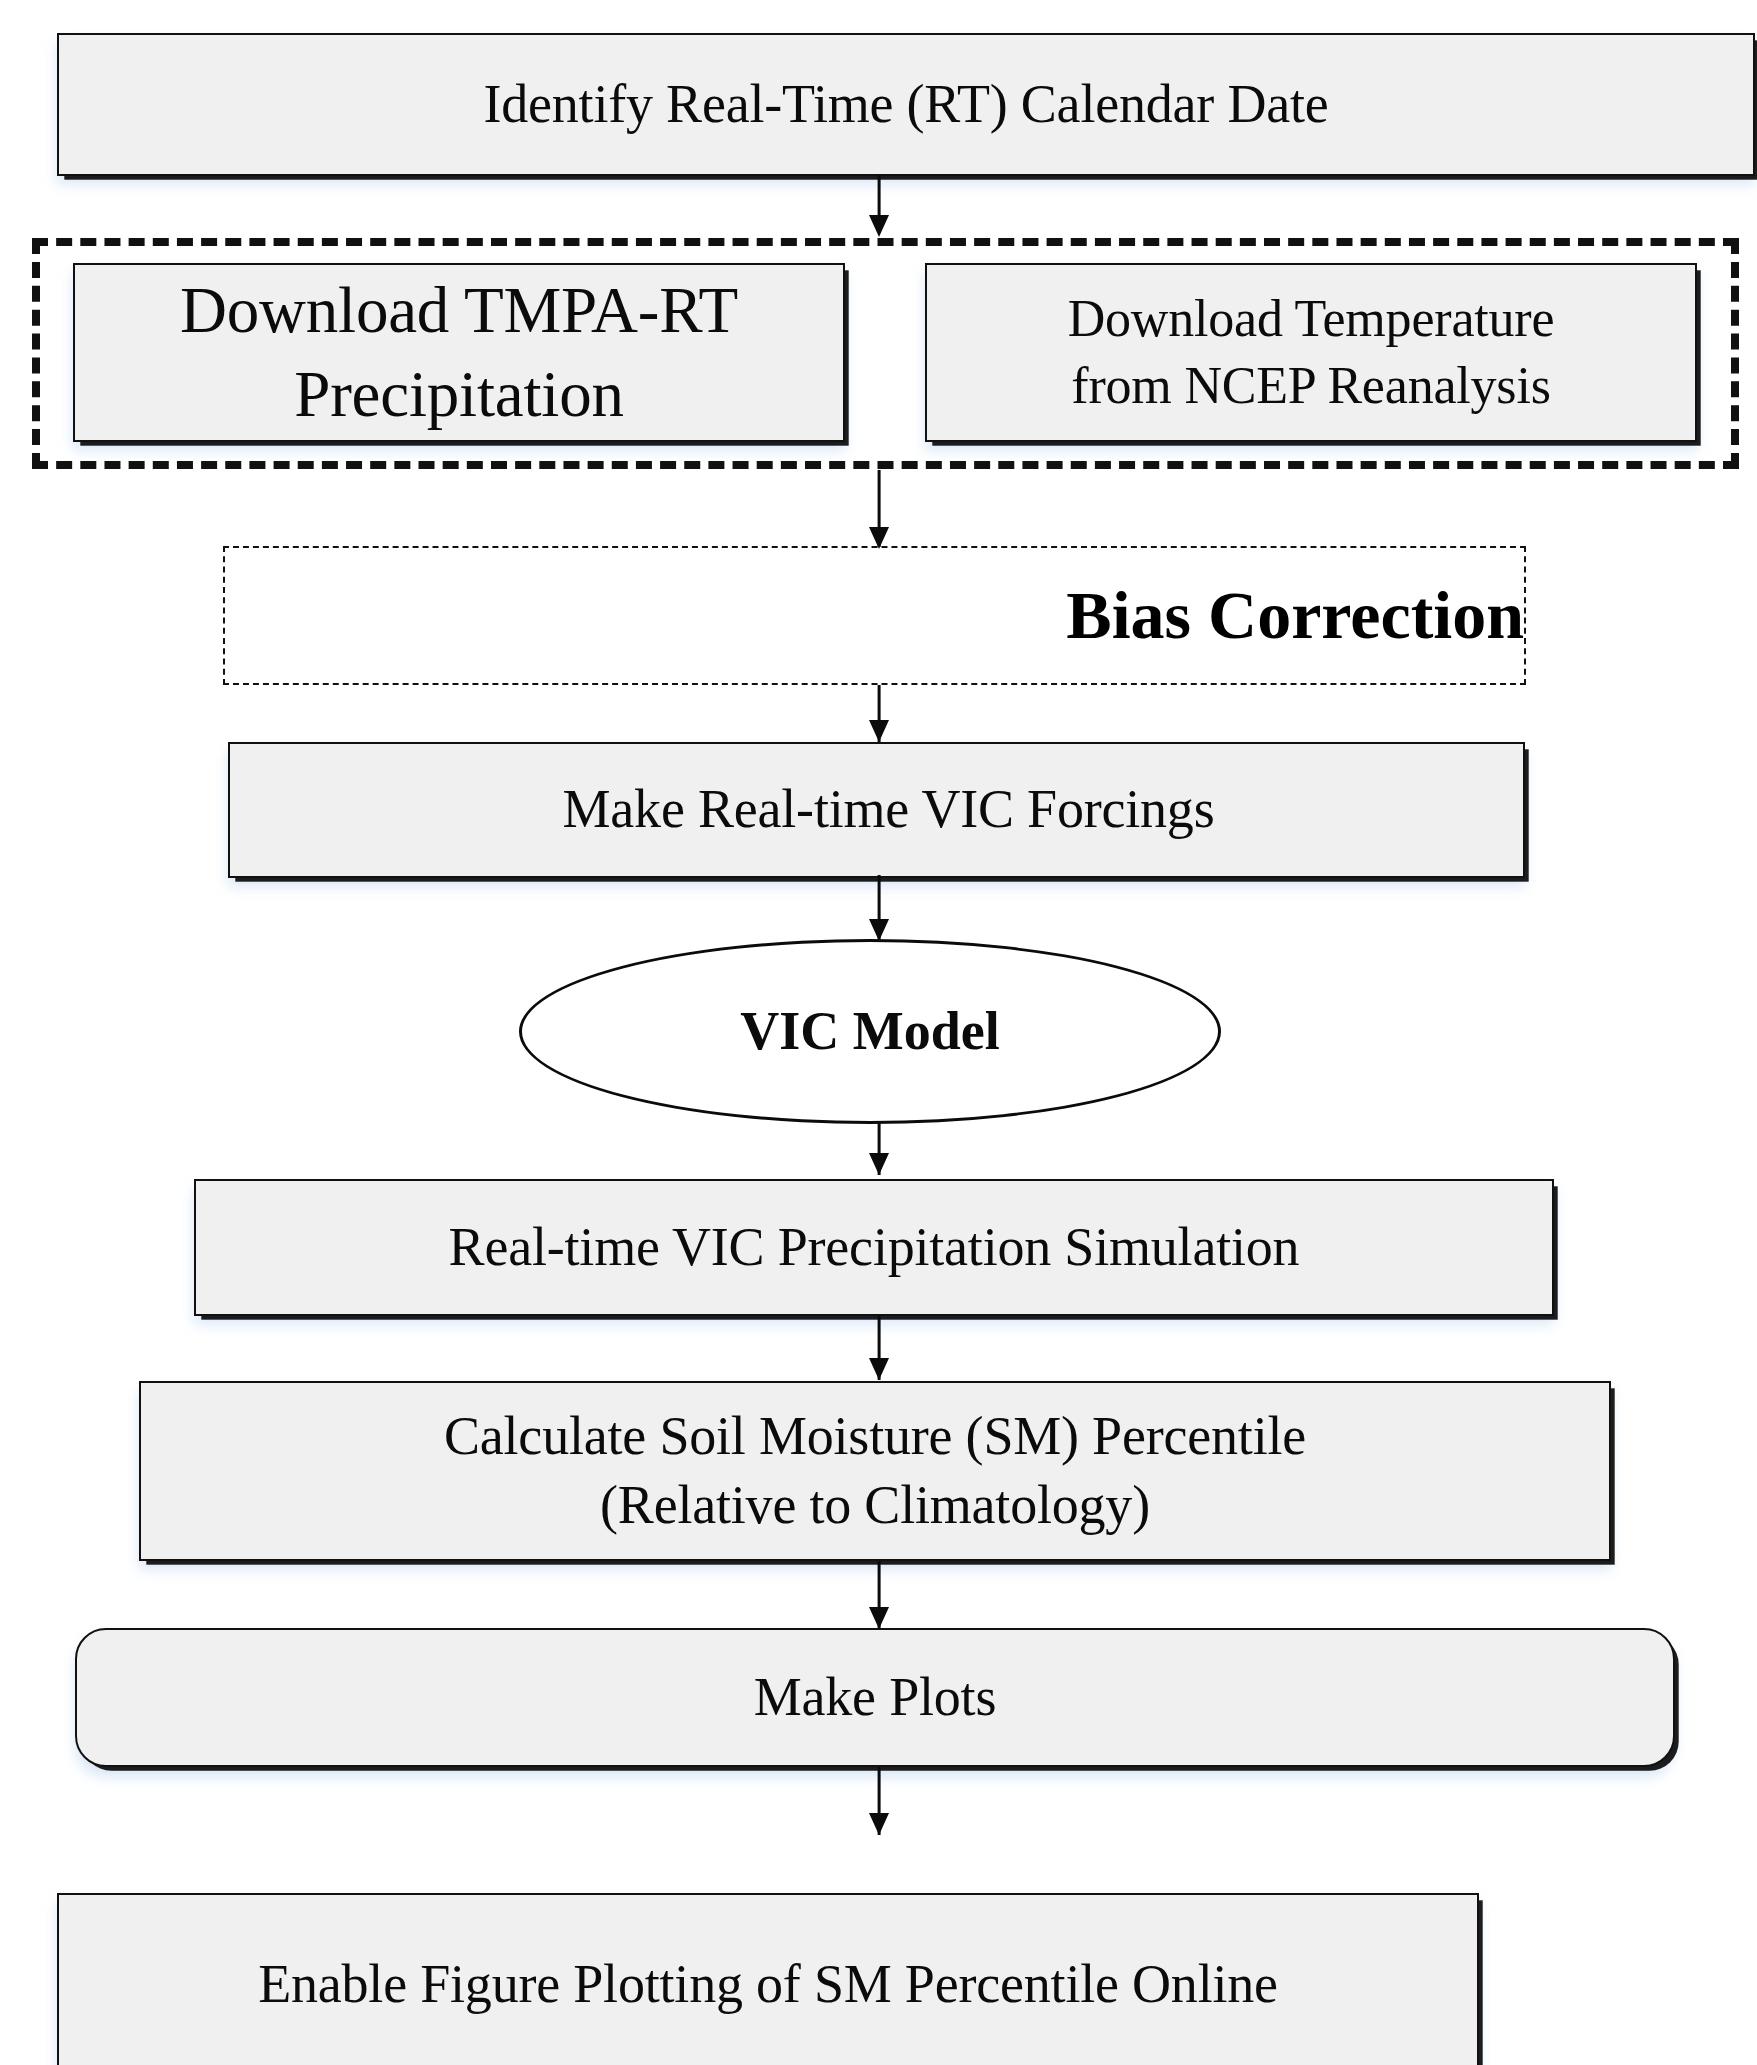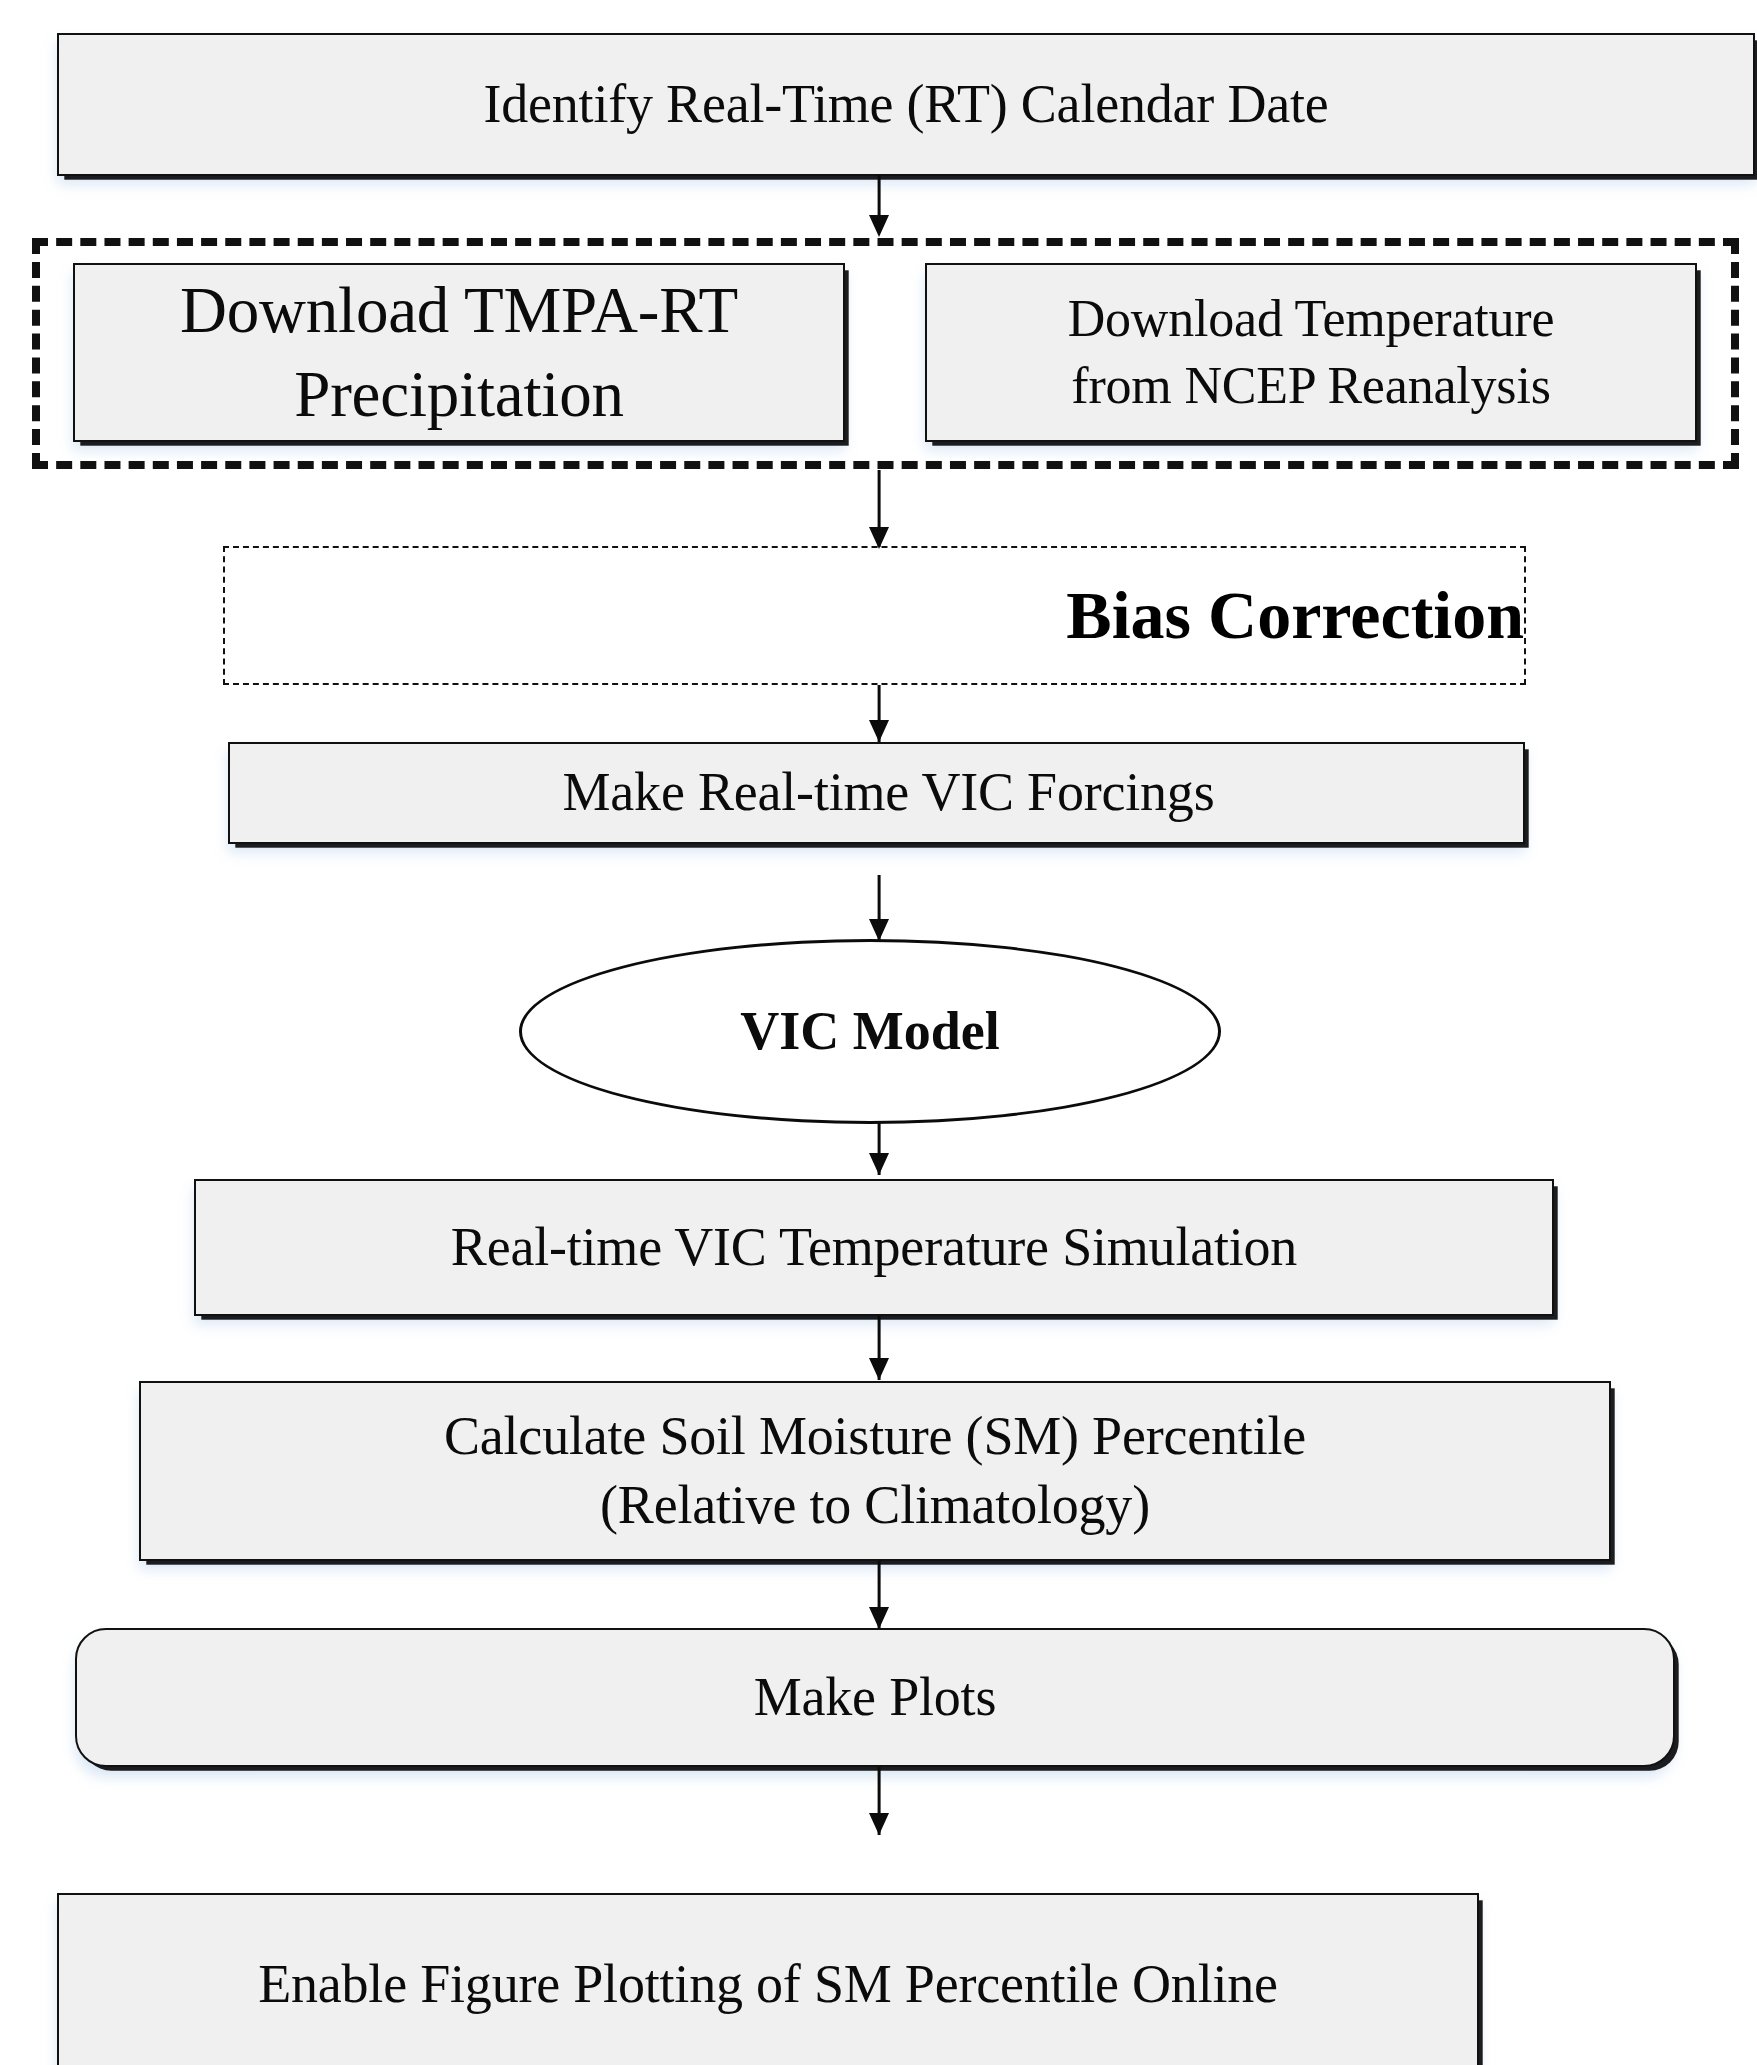--- a/index.html
+++ b/index.html
@@ -133,40 +133,40 @@
 
   <div class="dot-box" style="left:223px; top:546px; width:1303px; height:139px;">
     <span class="txt">Bias Correction</span>
   </div>
 
   <div class="arrow" style="left:879px; top:685px; height:60px;">
     <div class="shaft" style="height:57px;"></div>
     <div class="head" style="top:35px;"></div>
   </div>
 
-  <div class="pbox" style="left:228px; top:742px; width:1297px; height:102px;padding-left:24px;">
+  <div class="pbox" style="left:228px; top:742px; width:1297px; height:136px;padding-left:24px;">
     <span class="txt">Make Real-time VIC Forcings</span>
   </div>
 
   <div class="arrow" style="left:879px; top:875px; height:71px;">
     <div class="shaft" style="height:66px;"></div>
     <div class="head" style="top:44px;"></div>
   </div>
 
   <div class="ellipse" style="left:519px; top:939px; width:702px; height:185px;">
     <span class="txt">VIC Model</span>
   </div>
 
   <div class="arrow" style="left:879px; top:1122px; height:57px;">
     <div class="shaft" style="height:53px;"></div>
     <div class="head" style="top:31px;"></div>
   </div>
 
   <div class="pbox" style="left:194px; top:1179px; width:1360px; height:137px;">
-    <span class="txt">Real-time VIC Temperature Simulation</span>
+    <span class="txt">Real-time VIC Precipitation Simulation</span>
   </div>
 
   <div class="arrow" style="left:879px; top:1316px; height:68px;">
     <div class="shaft" style="height:64px;"></div>
     <div class="head" style="top:42px;"></div>
   </div>
 
   <div class="pbox" style="left:139px; top:1381px; width:1472px; height:180px;">
     <span class="txt">Calculate Soil Moisture (SM) Percentile
 (Relative to Climatology)</span>

